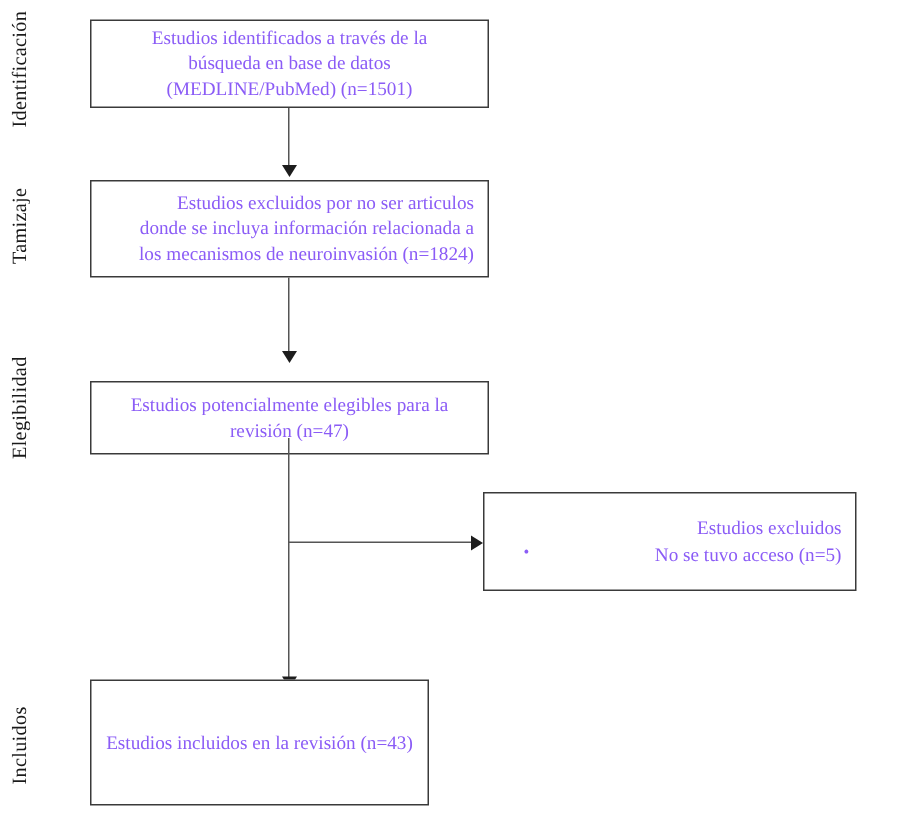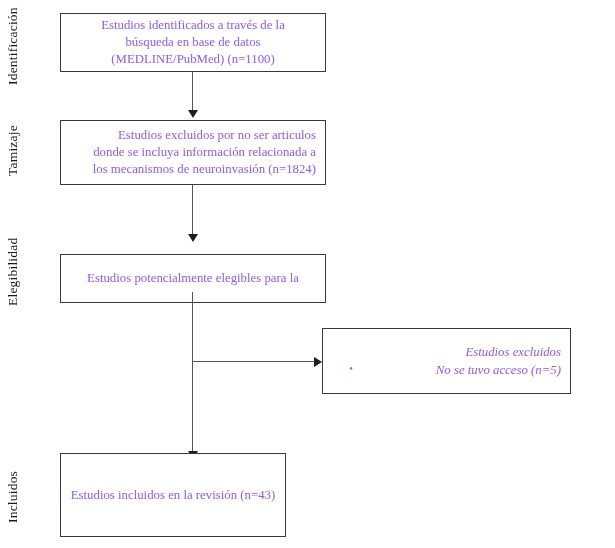--- a/index.html
+++ b/index.html
@@ -112,50 +112,51 @@
   <div class="stage-label" style="left:6px; top:116px; width:18px; height:70px;">Tamizaje</div>
 
   <div class="stage-label" style="left:6px; top:236px; width:18px; height:72px;">Elegibilidad</div>
 
   <div class="stage-label" style="left:6px; top:458px; width:18px; height:78px;">Incluidos</div>
 
   <div class="pbox center" style="left:60px; top:13px; width:266px; height:59px;">
     <div class="inner">
       <div>Estudios identificados a través de la</div>
       <div>búsqueda en base de datos</div>
-      <div>(MEDLINE/PubMed) (n=1100)</div>
+      <div>(MEDLINE/PubMed) (n=1501)</div>
     </div>
   </div>
 
   <div class="vline" style="left:192px; top:72px; height:40px;"></div>
   <div class="arrow-down" style="left:188px; top:110px;"></div>
 
   <div class="pbox left" style="left:60px; top:120px; width:266px; height:65px;">
     <div class="inner">
       <div>Estudios excluidos por no ser articulos</div>
       <div>donde se incluya información relacionada a</div>
       <div>los mecanismos de neuroinvasión (n=1824)</div>
     </div>
   </div>
 
   <div class="vline" style="left:192px; top:185px; height:51px;"></div>
   <div class="arrow-down" style="left:188px; top:234px;"></div>
 
   <div class="pbox center" style="left:60px; top:254px; width:266px; height:49px;">
     <div class="inner">
       <div>Estudios potencialmente elegibles para la</div>
+      <div>revisión (n=47)</div>
     </div>
   </div>
 
   <div class="vline" style="left:192px; top:292px; height:161px;"></div>
 
   <div class="hline" style="left:192px; top:361px; width:128px;"></div>
   <div class="arrow-right" style="left:314px; top:357px;"></div>
 
-  <div class="pbox left" style="left:322px; top:328px; width:249px; height:66px;font-style:italic;">
+  <div class="pbox left" style="left:322px; top:328px; width:249px; height:66px;">
     <div class="inner">
       <div class="excl-title">Estudios excluidos</div>
       <ul class="excl-list">
         <li>No se tuvo acceso (n=5)</li>
       </ul>
     </div>
   </div>
 
   <div class="arrow-down" style="left:188px; top:451px;"></div>
 

